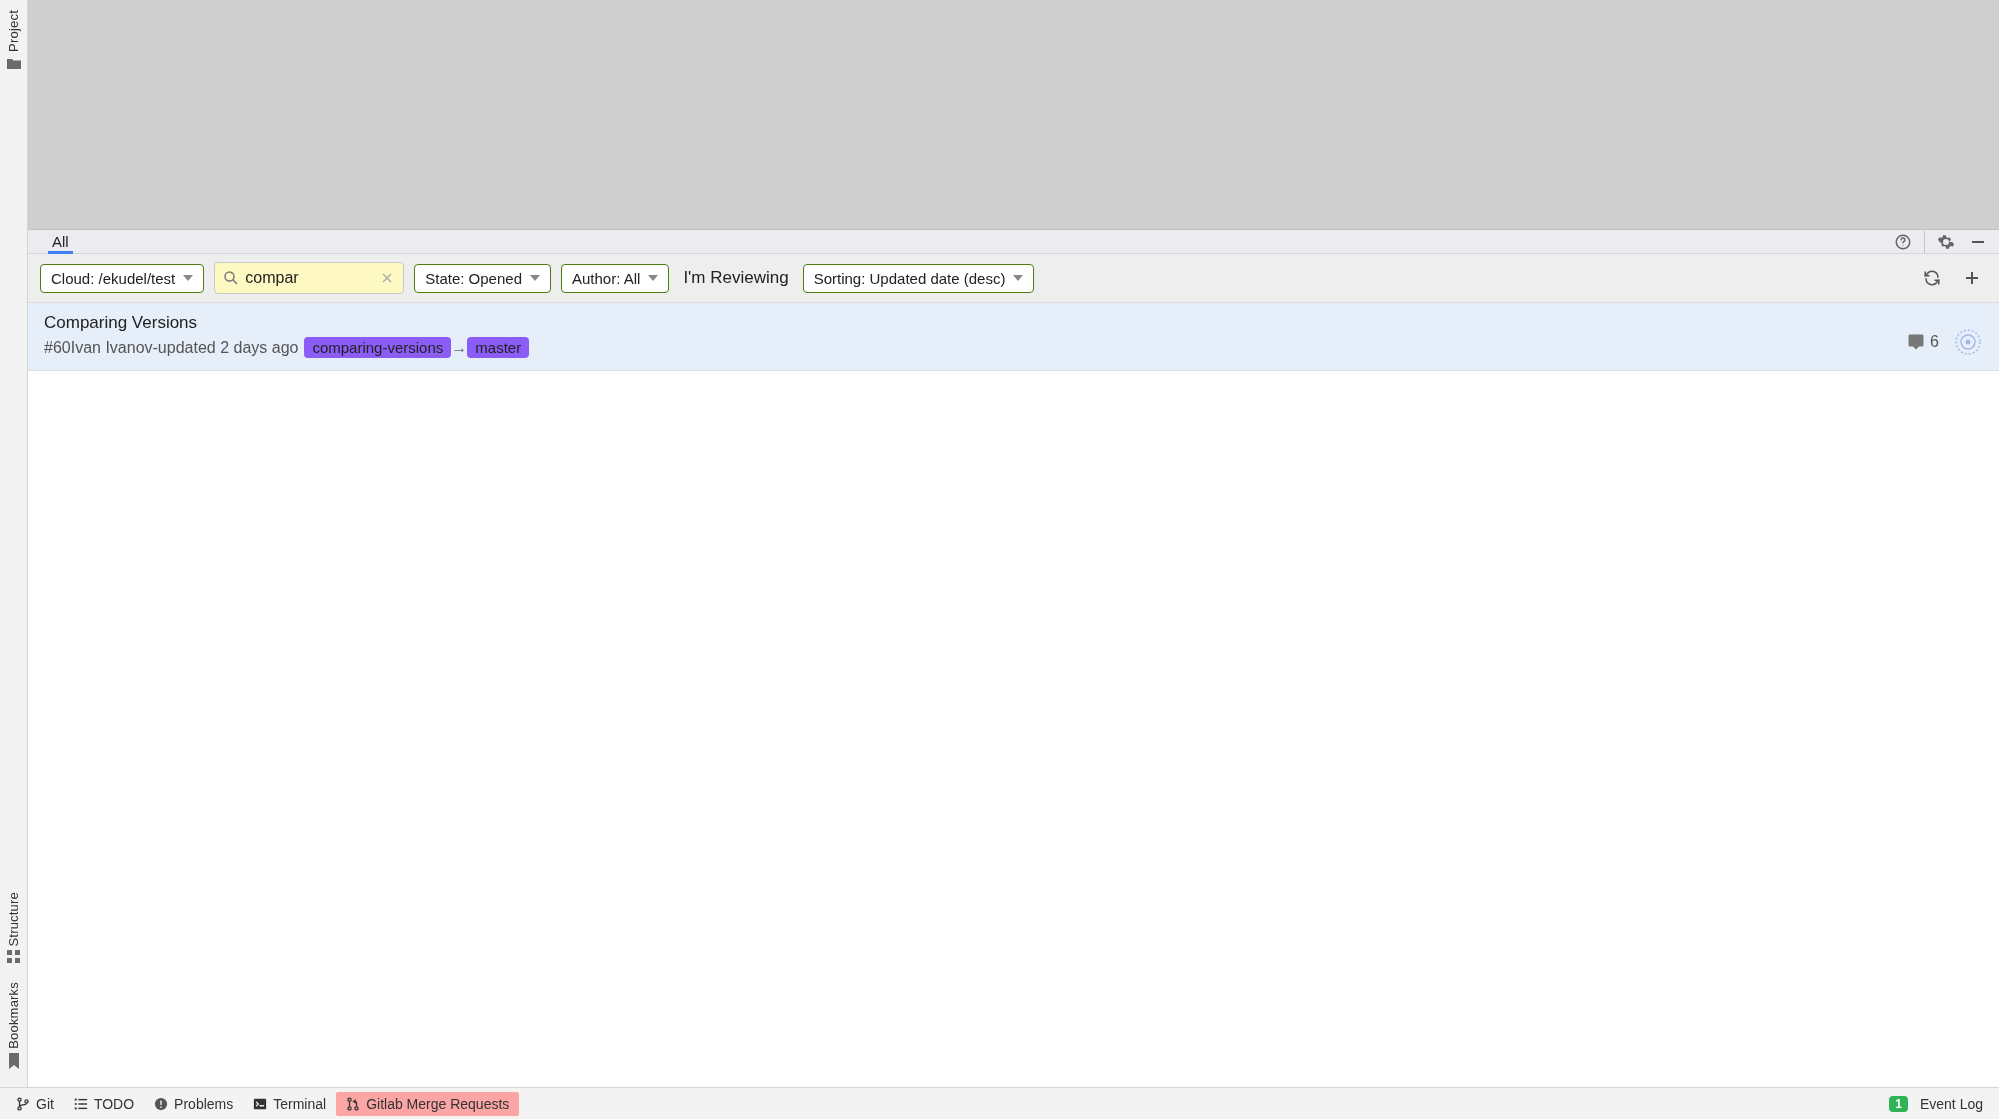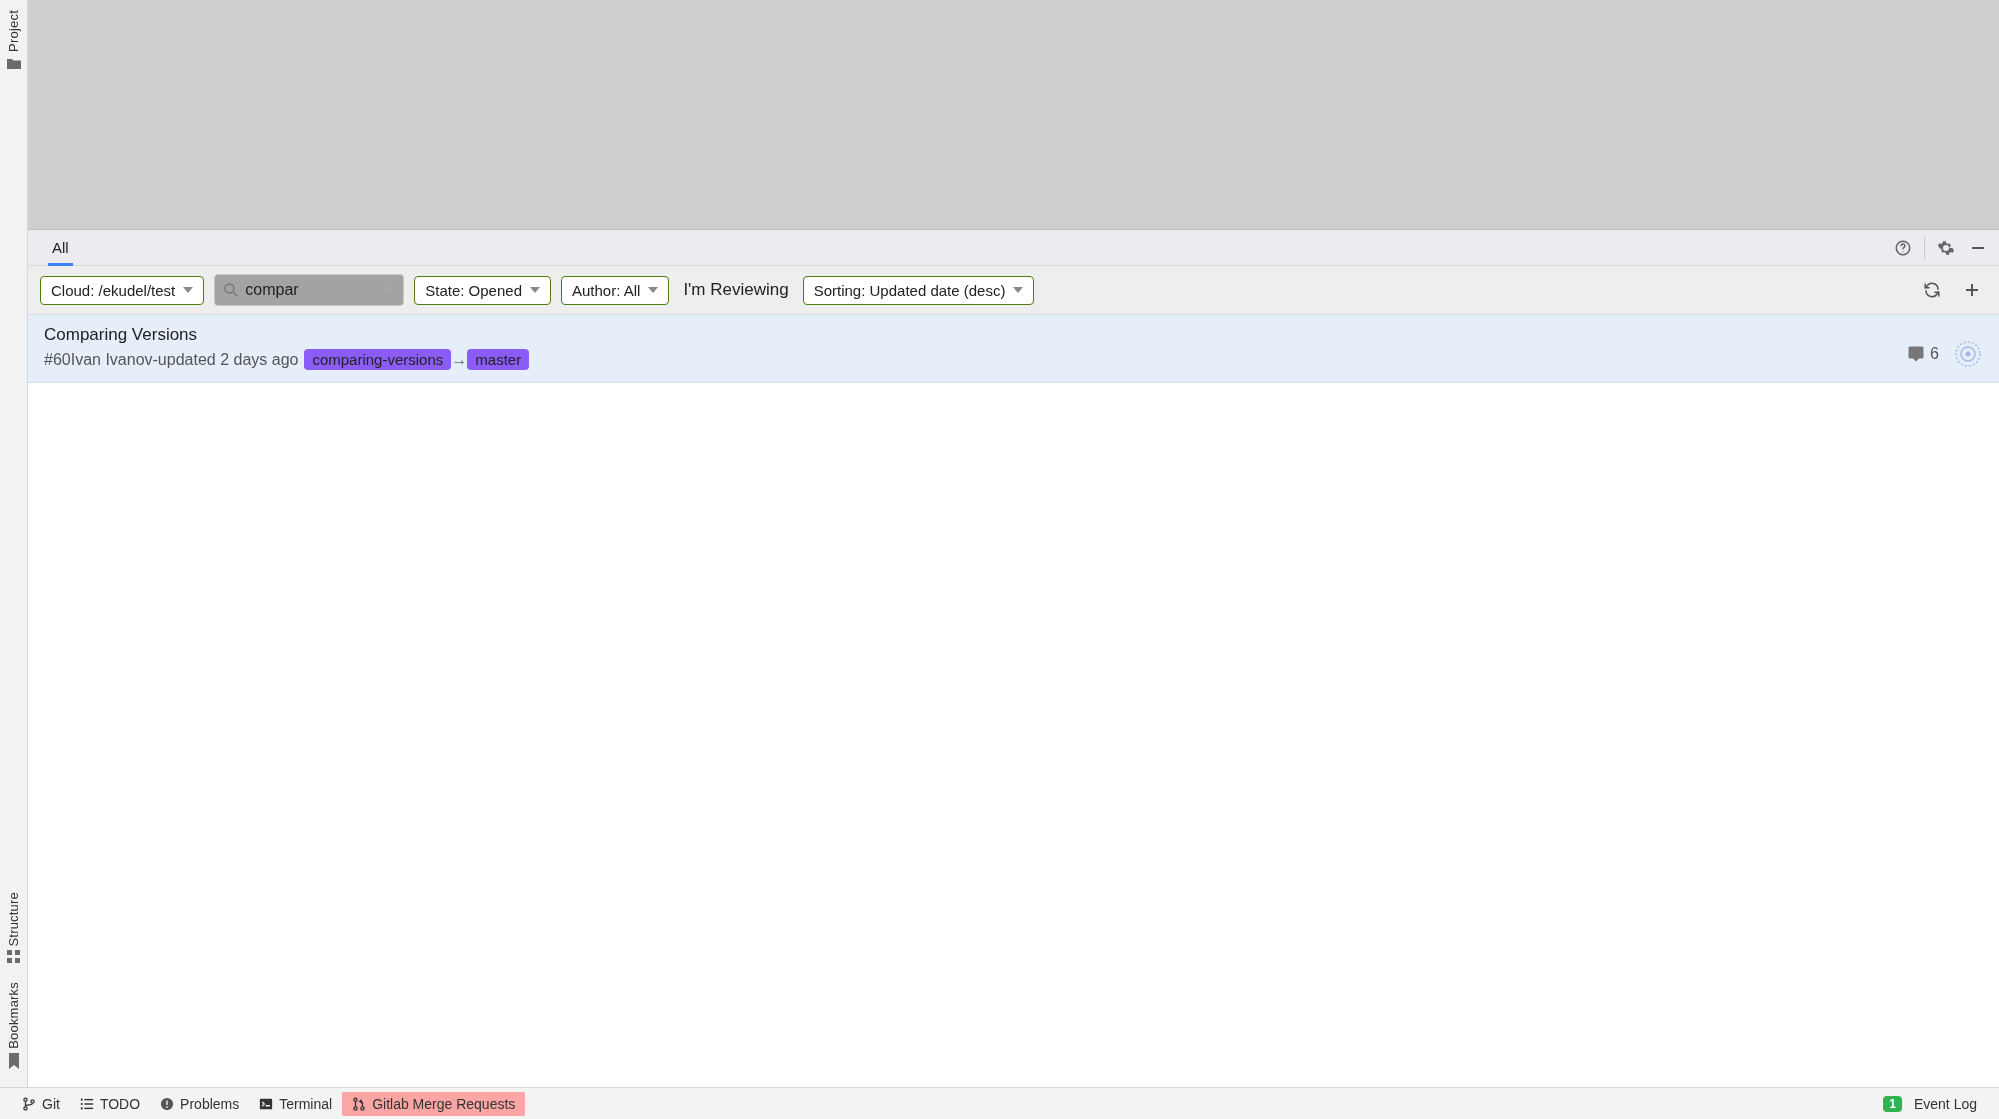--- a/index.html
+++ b/index.html
@@ -6,46 +6,46 @@
 html, body { width: 100%; height: 100%; font-family: -apple-system, BlinkMacSystemFont, "Segoe UI", Arial, sans-serif; font-size: 14px; color: #222; background: #fff; overflow: hidden; }
 .app { display: grid; grid-template-columns: 28px 1fr; grid-template-rows: 1fr 32px; width: 100%; height: 100%; }
 .left-rail { grid-row: 1 / 2; grid-column: 1; background: #f2f2f2; border-right: 1px solid #d6d6d6; display: flex; flex-direction: column; align-items: center; padding-top: 10px; gap: 18px; }
 .rail-group { display: flex; flex-direction: column; align-items: center; gap: 4px; }
 .rail-label { writing-mode: vertical-rl; transform: rotate(180deg); font-size: 13px; color: #333; letter-spacing: 0.2px; }
 .rail-icon { color: #6b6b6b; }
 .rail-spacer { flex: 1; }
 .main { grid-row: 1; grid-column: 2; display: flex; flex-direction: column; min-height: 0; }
 .editor-area { flex: 0 0 230px; background: #cfcfcf; border-bottom: 1px solid #c0c0c0; }
 .panel { flex: 1; display: flex; flex-direction: column; background: #fff; min-height: 0; }
-.tabs-row { display: flex; align-items: center; background: #ececf0; border-bottom: 1px solid #d6d6d6; height: 36px; padding-left: 12px; }
+.tabs-row { display: flex; align-items: center; background: #ececf0; border-bottom: 1px solid #d6d6d6; height: 24px; padding-left: 12px; }
 .tab { padding: 0 12px; height: 100%; display: flex; align-items: center; font-size: 15px; color: #222; cursor: pointer; position: relative; }
 .tab.active::after { content: ""; position: absolute; left: 8px; right: 8px; bottom: -1px; height: 3px; background: #3b82f6; }
 .tabs-right { margin-left: auto; display: flex; align-items: center; gap: 2px; padding-right: 6px; }
 .tabs-divider { width: 1px; height: 22px; background: #c6c6c6; margin: 0 4px; }
 .icon-btn { width: 30px; height: 30px; display: flex; align-items: center; justify-content: center; color: #555; cursor: pointer; border-radius: 3px; }
 .toolbar { display: flex; align-items: center; gap: 10px; padding: 8px 12px; background: #eeeeef; border-bottom: 1px solid #dcdcdc; }
 .dropdown { display: inline-flex; align-items: center; background: #fff; border: 1px solid #4d7c0f; border-radius: 4px; padding: 5px 10px; font-size: 15px; cursor: pointer; gap: 8px; white-space: nowrap; }
 .dropdown .dd-arrow { color: #888; }
-.search-box { display: inline-flex; align-items: center; background: #a3a3a3; border: 1px solid #c8c8c8; border-radius: 4px; padding: 0 6px 0 8px; height: 32px; width: 190px; }
+.search-box { display: inline-flex; align-items: center; background: #fef9c3; border: 1px solid #c8c8c8; border-radius: 4px; padding: 0 6px 0 8px; height: 32px; width: 190px; }
 .search-box input { border: none; outline: none; flex: 1; font-size: 16px; color: #222; min-width: 0; background: transparent; }
 .search-box .sicon { color: #777; margin-right: 6px; display: flex; align-items: center; }
 .search-box .clear { color: #999; cursor: pointer; padding: 2px 4px; font-size: 14px; }
 .toolbar-text { font-size: 17px; color: #222; padding: 0 4px; white-space: nowrap; }
 .toolbar-spacer { flex: 1; }
 .results { flex: 1; overflow-y: auto; }
 .mr-row { display: flex; align-items: flex-start; padding: 10px 16px 12px; background: #e6eefa; border-bottom: 1px solid #d8e0ee; cursor: pointer; }
 .mr-main { flex: 1; min-width: 0; }
 .mr-title { font-size: 17px; color: #222; margin-bottom: 4px; }
 .mr-sub { font-size: 16px; color: #555; display: flex; align-items: center; flex-wrap: wrap; gap: 0; }
 .branch-pill { background: #8b5cf6; border-radius: 4px; padding: 2px 8px; font-size: 15px; color: #222; }
 .arrow { color: #666; }
 .mr-right { display: flex; align-items: center; gap: 14px; padding-left: 12px; padding-top: 14px; }
 .comments { display: flex; align-items: center; gap: 5px; color: #555; font-size: 16px; }
 .avatar { width: 30px; height: 30px; }
-.status-bar { grid-row: 2; grid-column: 1 / 3; background: #f3f3f3; border-top: 1px solid #d6d6d6; display: flex; align-items: center; padding: 0 12px; font-size: 14px; color: #333; }
+.status-bar { grid-row: 2; grid-column: 1 / 3; background: #f3f3f3; border-top: 1px solid #d6d6d6; display: flex; align-items: center; padding: 0 6px; font-size: 14px; color: #333; }
 .sb-item { display: flex; align-items: center; gap: 6px; padding: 4px 10px; cursor: pointer; border-radius: 2px; }
 .sb-item.active { background: #fca5a5; justify-content: flex-end; }
 .sb-spacer { flex: 1; }
 .sb-badge { background: #2fb354; color: #fff; border-radius: 4px; padding: 1px 6px; font-size: 12px; font-weight: bold; margin-right: 6px; }
 svg { display: block; }
 </style>
 </head>
 <body>
 
 <div class="app">

